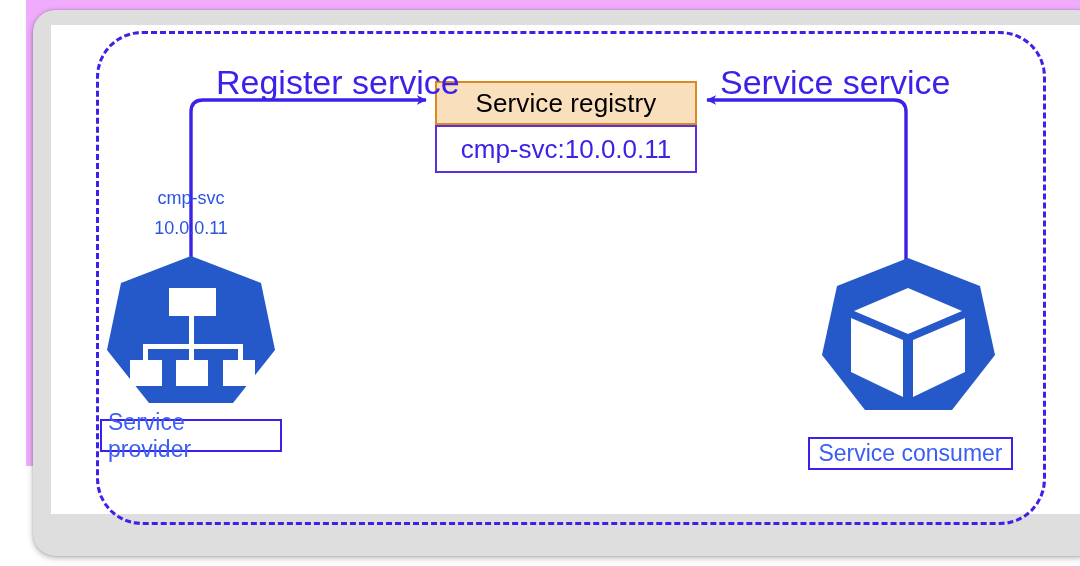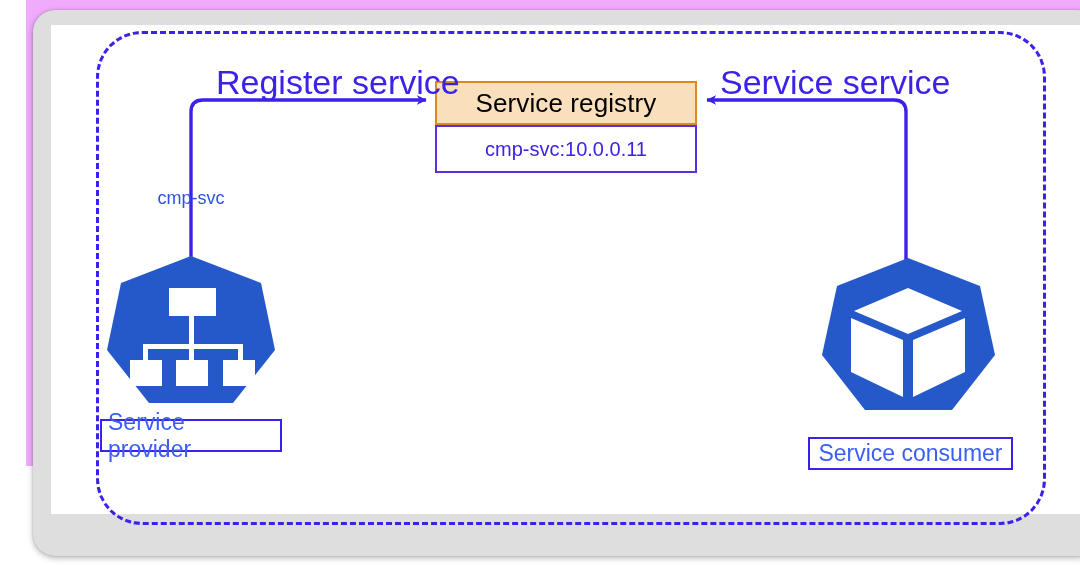--- a/index.html
+++ b/index.html
@@ -98,21 +98,21 @@
     top: 44px;
     width: 262px;
     height: 48px;
     box-sizing: border-box;
     background: #ffffff;
     border: 2px solid #5a2fe0;
     display: flex;
     align-items: center;
     justify-content: center;
     color: #3b22e8;
-    font-size: 20px;
+    font-size: 26px;
   }
 
   
   .edge-label {
     position: absolute;
     color: #3b22e8;
     font-size: 34px;
     white-space: nowrap;
   }
   .label-register { left: 190px; top: 63px; }
@@ -210,19 +210,20 @@
     <div class="registry-header">Service registry</div>
     <div class="registry-body">cmp-svc:10.0.0.11</div>
   </div>
 
   <div class="edge-label label-register">Register service</div>
 
   <div class="edge-label label-discover">Service service</div>
 
   <div class="endpoint-note">
     <div>cmp-svc</div>
+    <div>10.0.0.11</div>
   </div>
 
   <div class="caption-box caption-provider">Service provider</div>
 
   <div class="caption-box caption-consumer">Service consumer</div>
 
 </div>
 
 </body></html>

